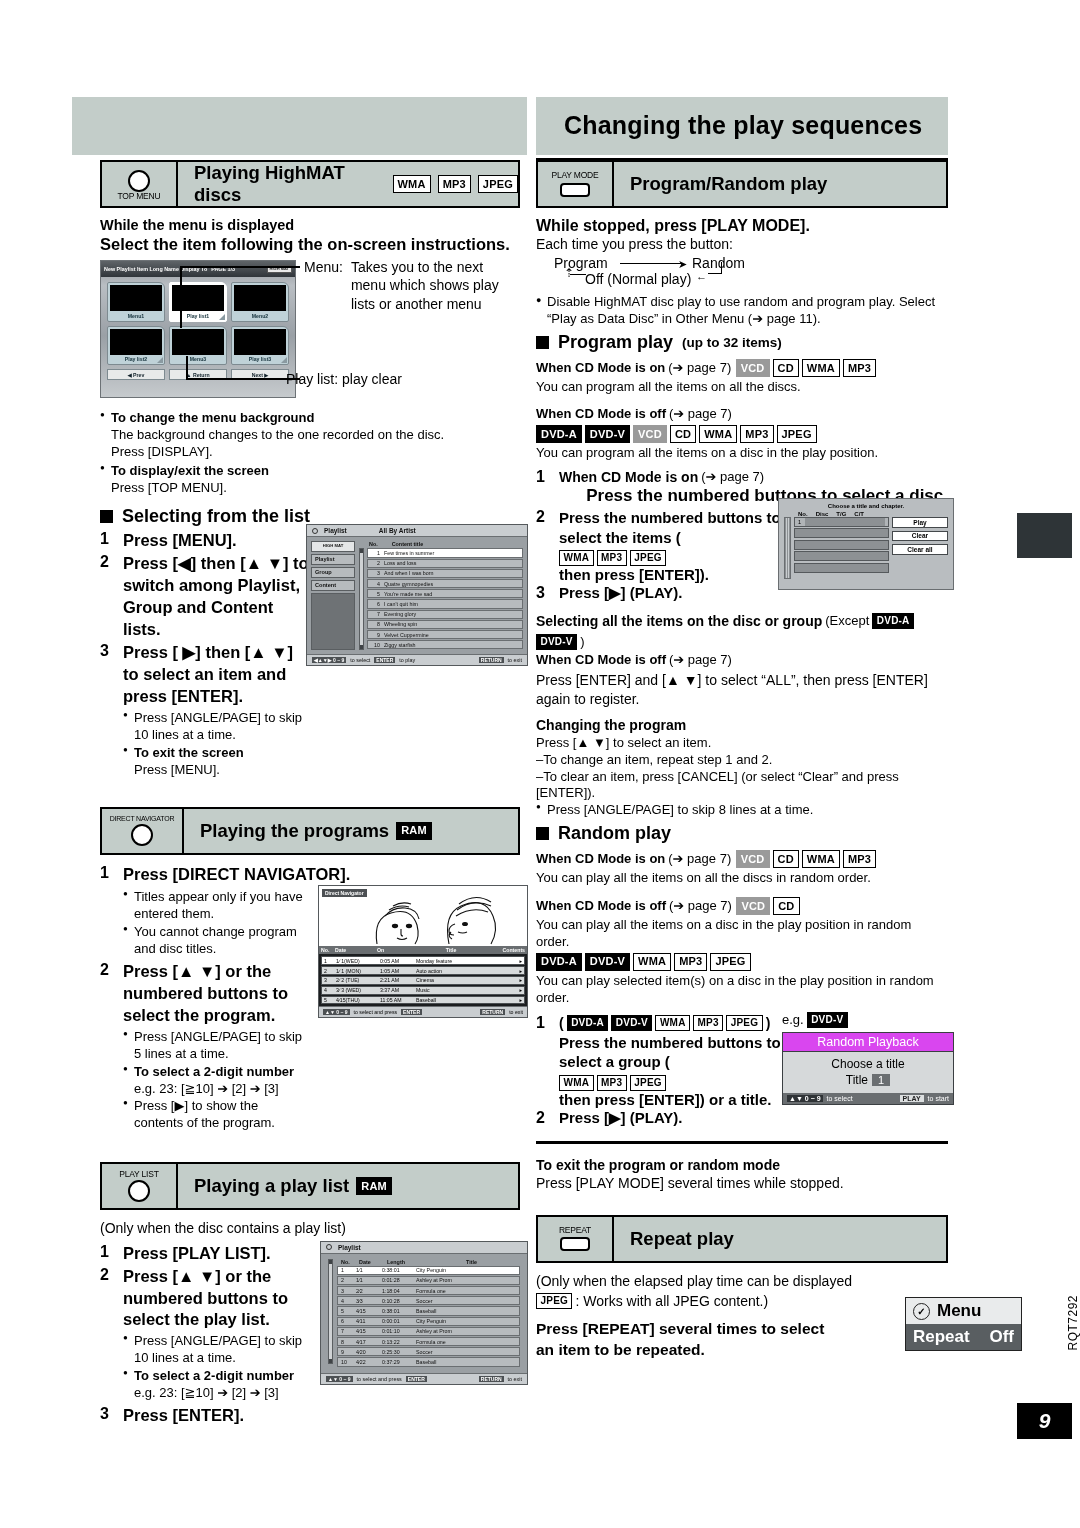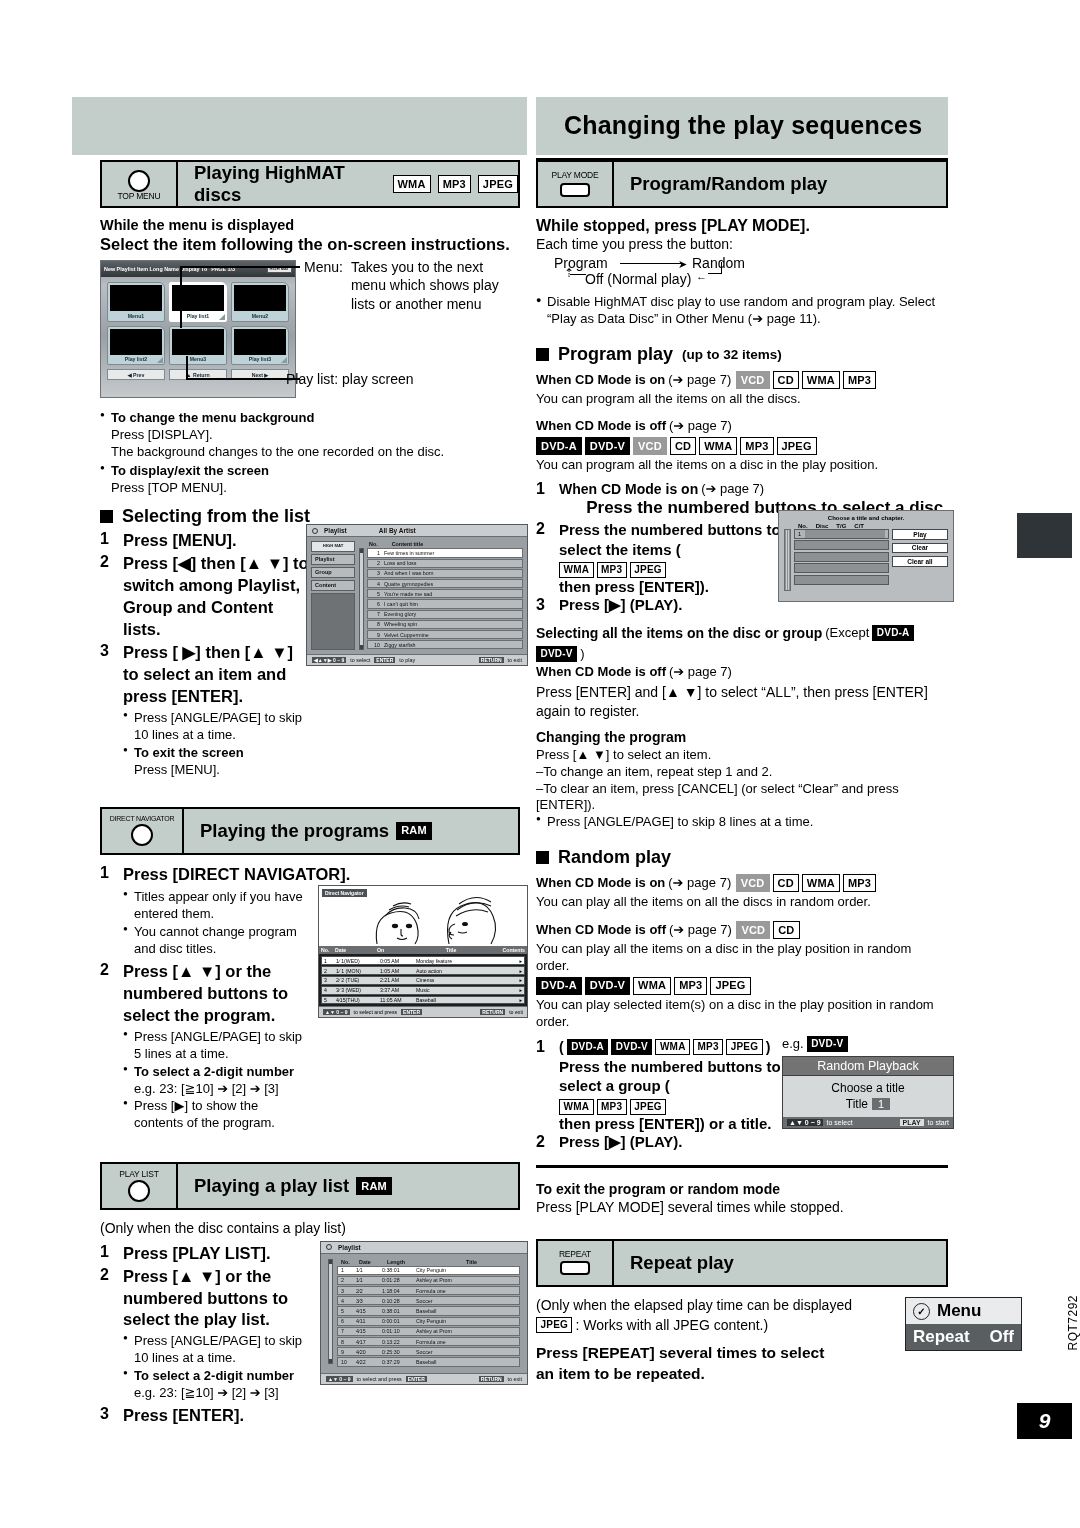--- a/index.html
+++ b/index.html
@@ -66,21 +66,21 @@
   }
   .badge.dark  { background:#000; color:#fff; border-color:#000; }
   .badge.gray  { background:#9a9a9a; color:#fff; border-color:#9a9a9a; }
   .badge.sm { font-size:10px; padding:2px 3.5px; }
 
   
   .b   { font-weight:bold; }
   .t14 { font-size:14px; line-height:1.32; }
   .t13 { font-size:13px; line-height:1.3; }
   .hdr-bold { font-size:14.5px; font-weight:bold; } .mt8{margin-top:8px;}
-  .mt10{margin-top:10px;} .mt14{margin-top:16px;}
+  .mt10{margin-top:10px;} .mt14{margin-top:4px;}
 
   
   .bul { position:relative; padding-left:11px; font-size:13px; line-height:1.3; }
   .bul:before { content:"\25CF"; position:absolute; left:0; top:0px; font-size:8px; }
   .bul.big:before { font-size:9px; top:1px;}
 
   
   .step { display:flex; gap:9px; margin-bottom:1px; }
   .step .num { width:14px; flex:none; font-weight:bold; font-size:16px; }
   .step .body { flex:1; }
@@ -176,21 +176,21 @@
   .pg-row.first { background:#b0b4b7; }
   .pg-row.first .hl { flex:1; background:#8d9194; height:8px; }
   .pg-btns { width:56px; }
   .pg-btns div { background:#fff; border:1px solid #44484b; text-align:center;
     font-size:6.5px; font-weight:bold; margin-bottom:3px; padding:0.8px 0; }
   .pg-wave { height:10px; background:#b9bdc0;
      border-radius:0 0 50% 50%/0 0 100% 100%; }
 
   
   .rp { width:172px; border:1px solid #3b3f42; }
-  .rp-t { background:#737373; color:#fff; text-align:center; font-weight:normal;
+  .rp-t { background:#d946ef; color:#fff; text-align:center; font-weight:normal;
           font-size:12.5px; padding:2px 0; border-bottom:1px solid #3b3f42;}
   .rp-b { background:#d6d9da; text-align:center; font-size:12px; padding:5px 0 6px; }
   .rp-b .ttl { margin-top:2px; }
   .rp-num { display:inline-block; background:#6a6e71; color:#fff; padding:0 6px;
     font-size:11px; margin-left:4px; }
   .rp-f { background:#6a6e71; color:#fff; display:flex; align-items:center; gap:4px;
     font-size:7px; padding:2px 4px; }
   .rp-f .k { background:#2f3336; padding:0 2px; font-weight:bold; }
   .rp-f .kw { background:#dcdfe0; color:#222; padding:0 3px; font-weight:bold; }
 
@@ -285,27 +285,27 @@
       <div class="callout-line" style="left:80px; top:6px; width:120px; height:1.6px;"></div>
       <div class="callout-line" style="left:86px; top:96px; width:1.6px; height:24px;"></div>
       <div class="callout-line" style="left:86px; top:118px; width:114px; height:1.6px;"></div>
 
       <div style="position:absolute; left:204px; top:-2px; width:218px;">
         <div style="display:flex; gap:8px;">
           <div class="t14">Menu:</div>
           <div class="t14" style="flex:1;">Takes you to the next menu which shows play lists or another menu</div>
         </div>
       </div>
-      <div class="t14" style="position:absolute; left:186px; top:110px; width:236px;">Play list: play screen</div>
+      <div class="t14" style="position:absolute; left:186px; top:110px; width:236px;">Play list: play clear</div>
     </div>
 
     <div style="margin-top:4px;">
       <div class="bul b t13">To change the menu background</div>
+      <div class="t13" style="padding-left:11px;">The background changes to the one recorded on the disc.</div>
       <div class="t13" style="padding-left:11px;">Press [DISPLAY].</div>
-      <div class="t13" style="padding-left:11px;">The background changes to the one recorded on the disc.</div>
       <div class="bul b t13" style="margin-top:2px;">To display/exit the screen</div>
       <div class="t13" style="padding-left:11px;">Press [TOP MENU].</div>
     </div>
 
     <div class="sqh mt10">
       <span class="sq"></span>
       <span>Selecting from the list</span>
     </div>
 
     <div style="position:relative; margin-top:3px;">

